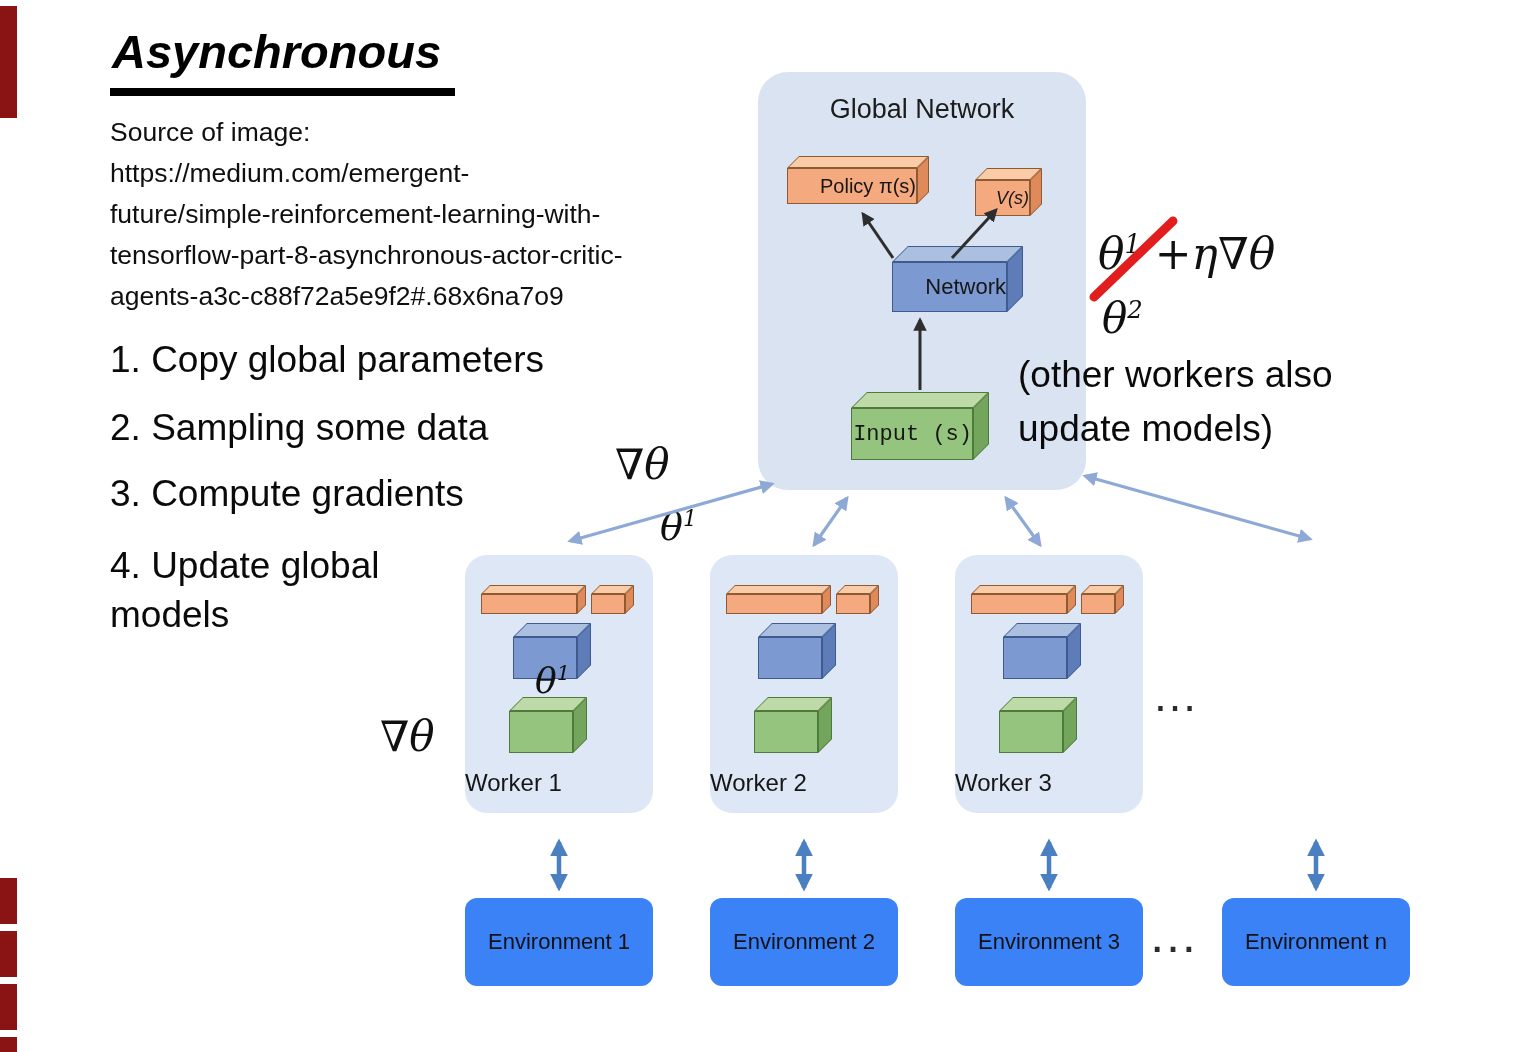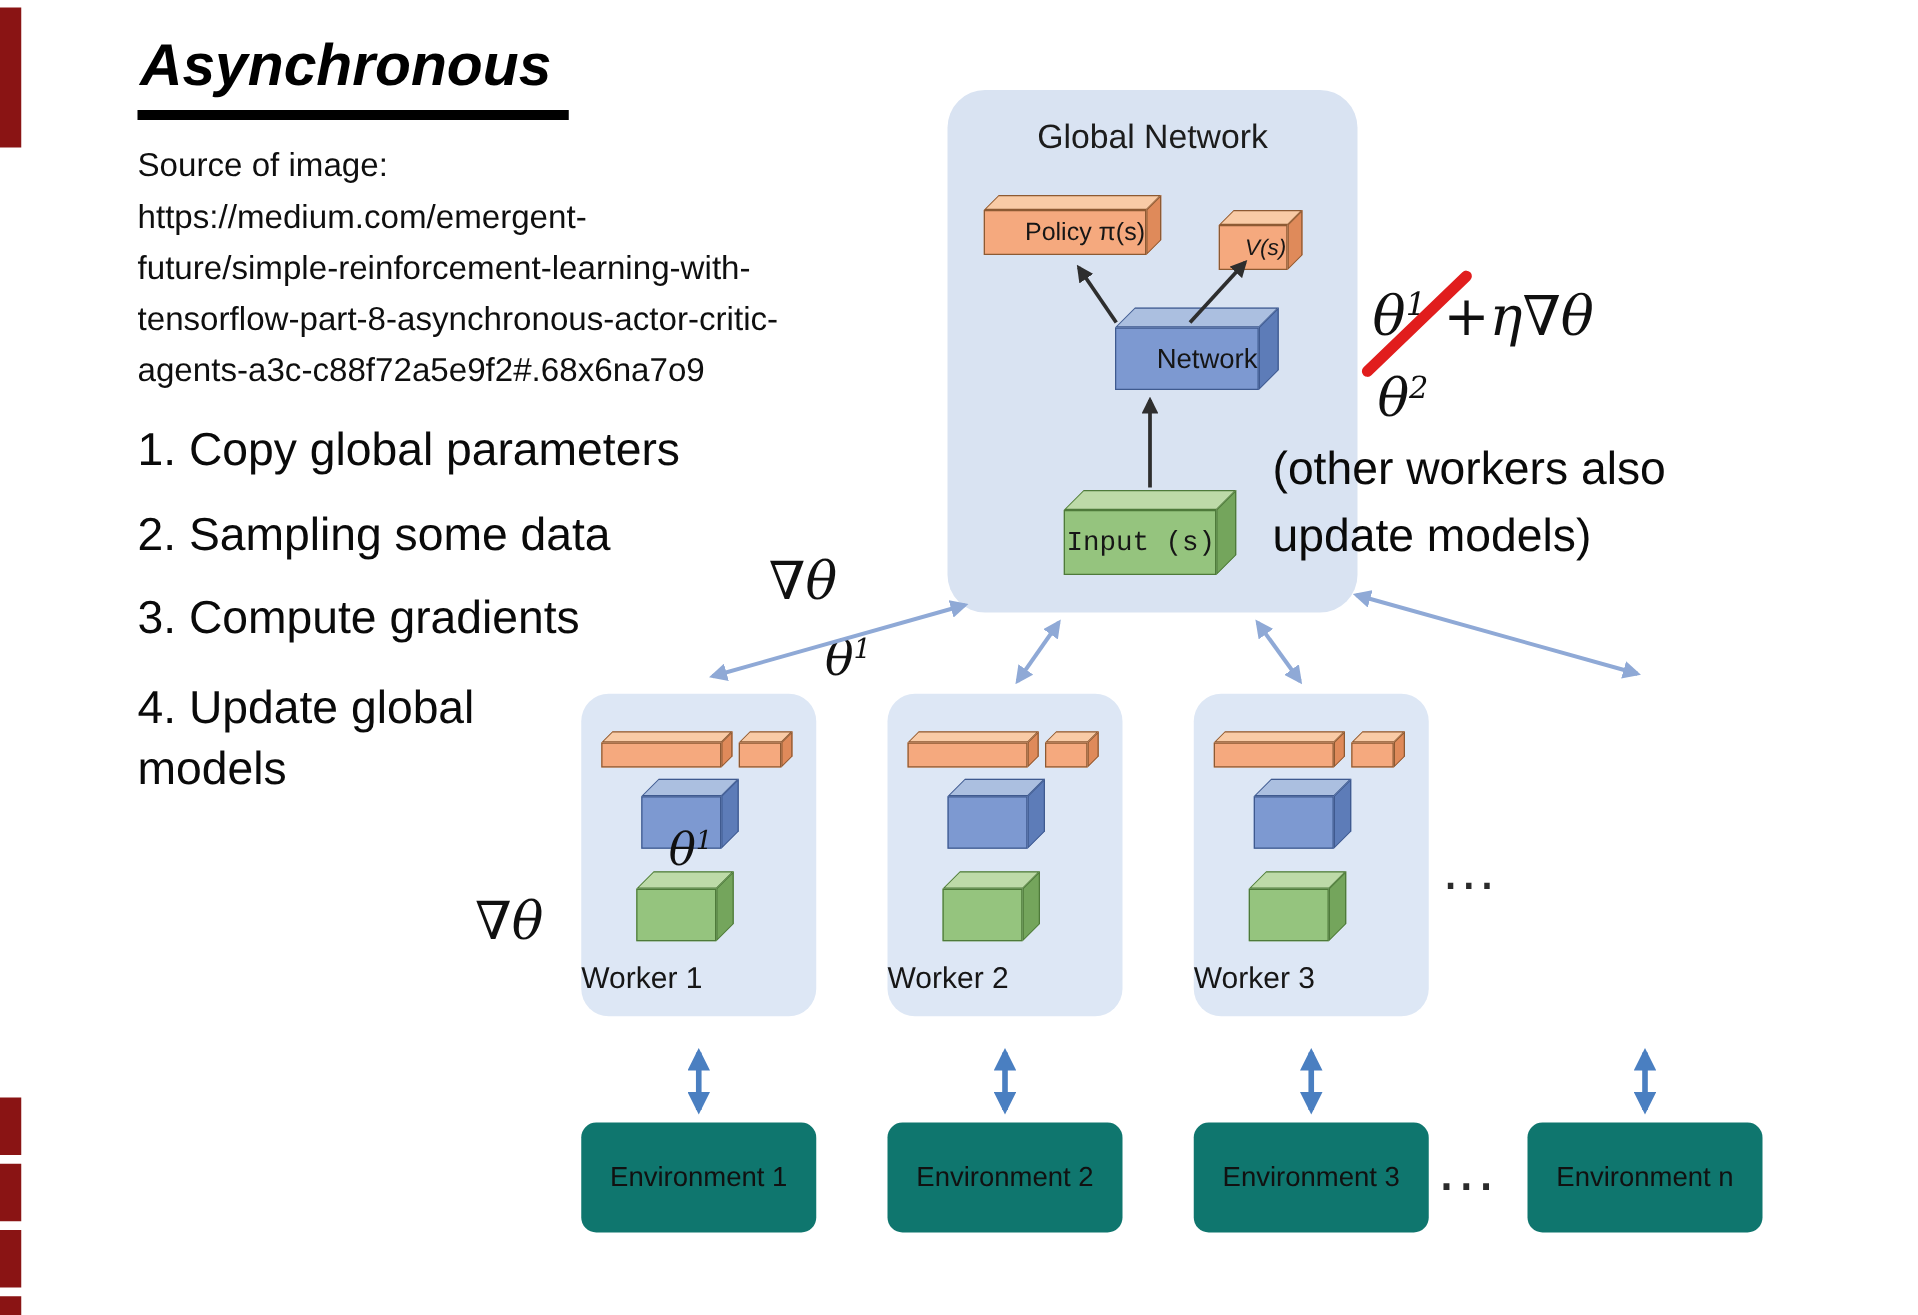--- a/index.html
+++ b/index.html
@@ -23,21 +23,21 @@
   .s1{top:336px}.s2{top:404px}.s3{top:470px}.s4{top:542px}
 
   
   .global-card{position:absolute;left:758px;top:72px;width:328px;height:418px;background:#d9e3f2;border-radius:30px;}
   .global-title{position:absolute;left:0;top:22px;width:100%;text-align:center;font-size:27px;color:#1c1c1c;}
 
   .worker-card{position:absolute;top:555px;width:188px;height:258px;background:#dde7f5;border-radius:22px;}
   .w1{left:465px}.w2{left:710px}.w3{left:955px}.wn{left:1222px}
   .worker-label{position:absolute;left:0;bottom:16px;width:100%;text-align:left;font-size:24px;color:#161616;}
 
-  .env-card{position:absolute;top:898px;width:188px;height:88px;background:#0f766e;border-radius:12px;
+  .env-card{position:absolute;top:898px;width:188px;height:88px;background:#3b82f6;border-radius:12px;
             display:flex;align-items:center;justify-content:center;font-size:22px;color:#111;}
   .e1{left:465px}.e2{left:710px}.e3{left:955px}.en{left:1222px}
 
   .dots{position:absolute;color:#2b2b2b;letter-spacing:5px;}
   .dots-workers{left:1152px;top:668px;font-size:46px;}
   .dots-envs{left:1148px;top:906px;font-size:50px;}
 
   
   .box3d{position:absolute;width:calc(var(--w) + var(--d));height:calc(var(--h) + var(--d));}
   .box3d .face{position:absolute;box-sizing:border-box;border:1.5px solid var(--ce);}

